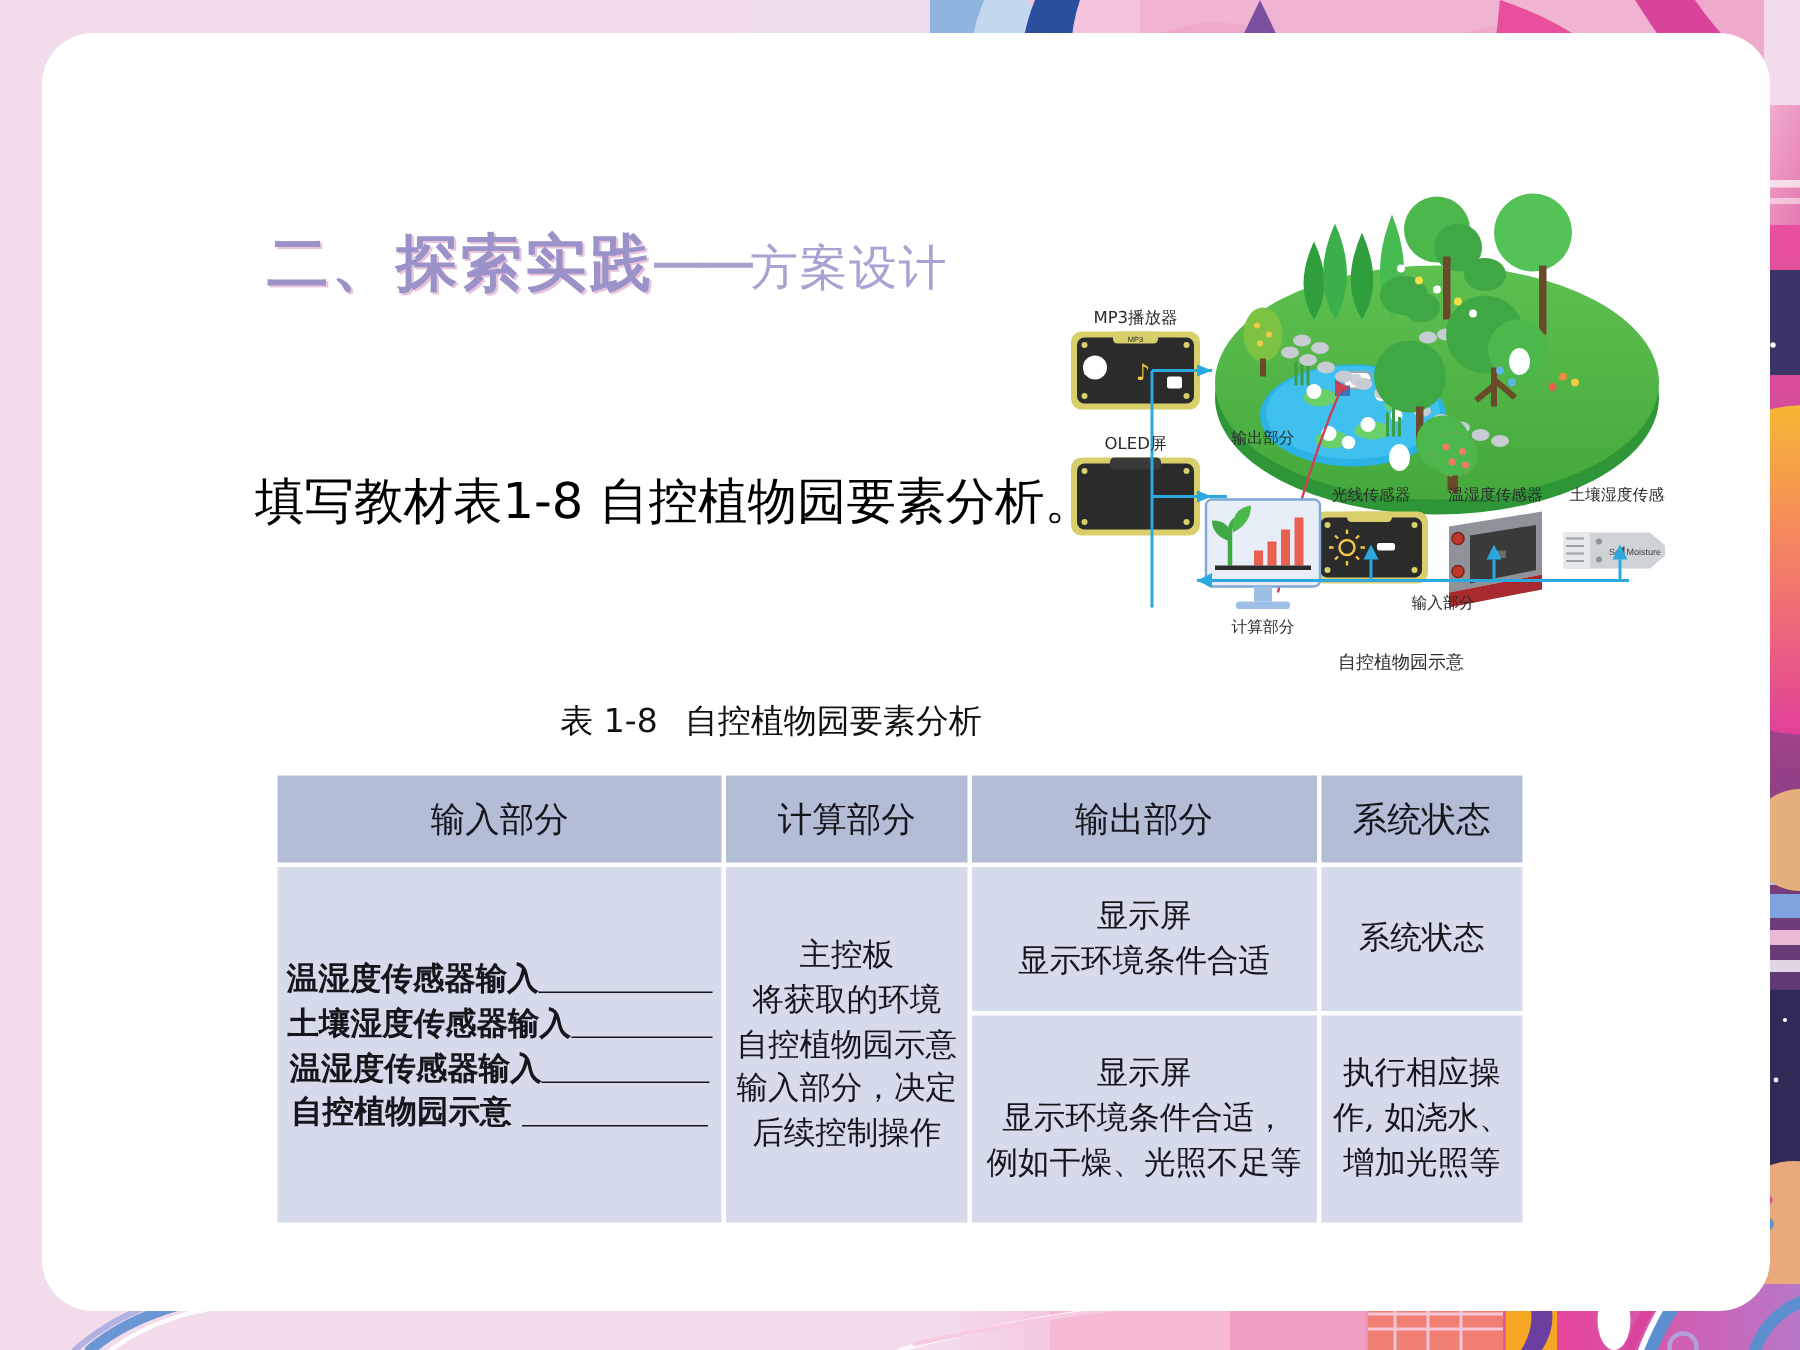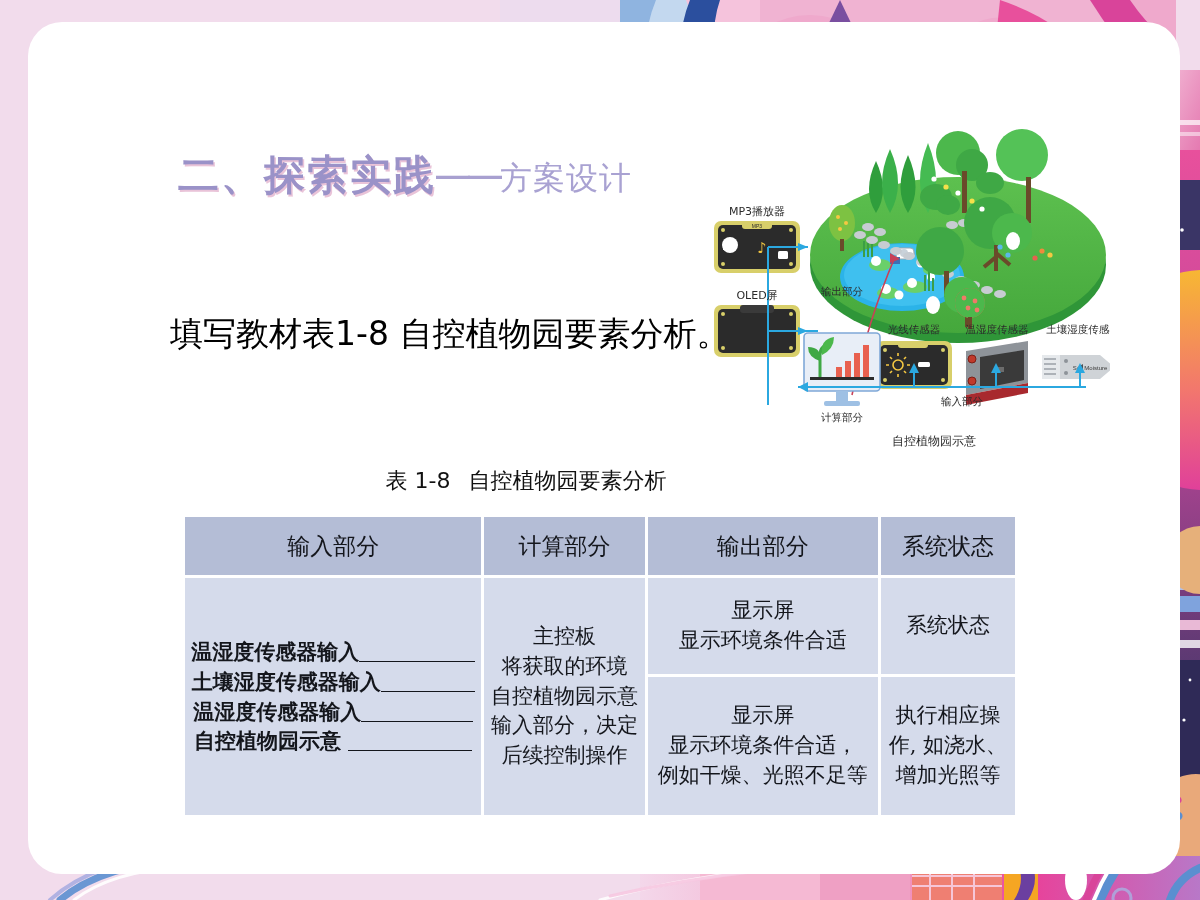--- a/index.html
+++ b/index.html
@@ -43,21 +43,20 @@
     font-size:33px;color:#000000;white-space:nowrap;
     font-family:"DejaVu Sans","Liberation Sans",sans-serif;
     margin-top:44px;
   }
 
   
   .table-caption{
     position:absolute;left:0;top:466px;width:1028px;text-align:center;
     z-index:7;font-size:22px;color:#111;
     font-family:"DejaVu Sans","Liberation Sans",sans-serif;
-    margin-left:12px;
   }
   .table-caption .gap{display:inline-block;width:18px;}
 
   
   .tbl-wrap{position:absolute;left:182px;top:514px;width:836px;z-index:7;}
   table.analysis{
     border-collapse:separate;border-spacing:3px;
     width:836px;table-layout:fixed;
     font-family:"DejaVu Serif","Liberation Serif",serif;
   }

